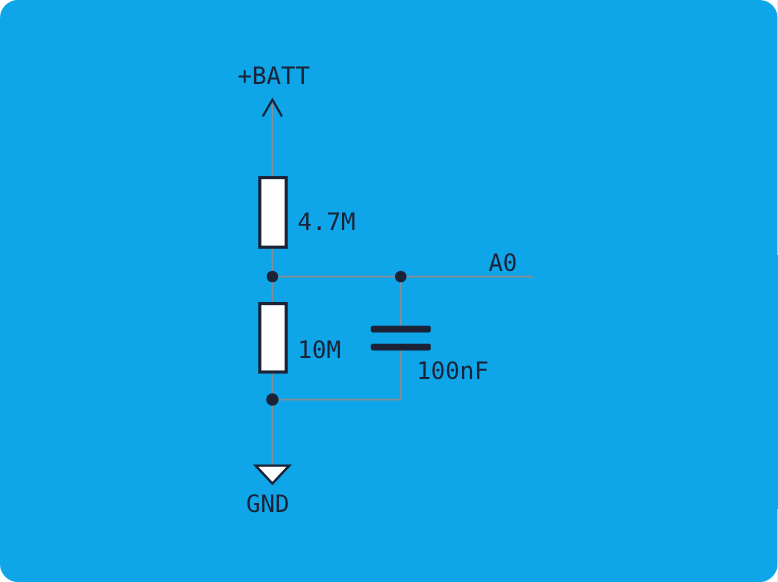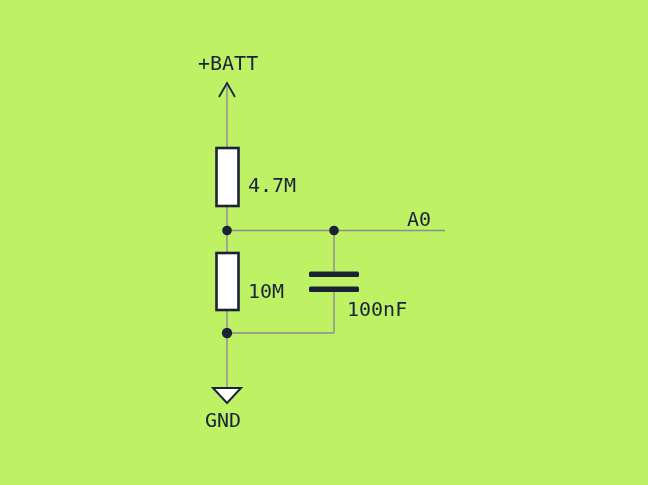--- a/index.html
+++ b/index.html
@@ -4,22 +4,23 @@
 <style>
   html, body {
     margin: 0;
     padding: 0;
     background: #ffffff;
   }
   .canvas {
     position: relative;
     width: 648px;
     height: 485px;
-    background: #bef264;
+    background: #0ea5e9;
     overflow: hidden;
+    border-radius: 15px;
   }
   svg.schematic {
     display: block;
     width: 648px;
     height: 485px;
   }
   .wire {
     stroke: #888c94;
     stroke-width: 1.4;
     fill: none;

